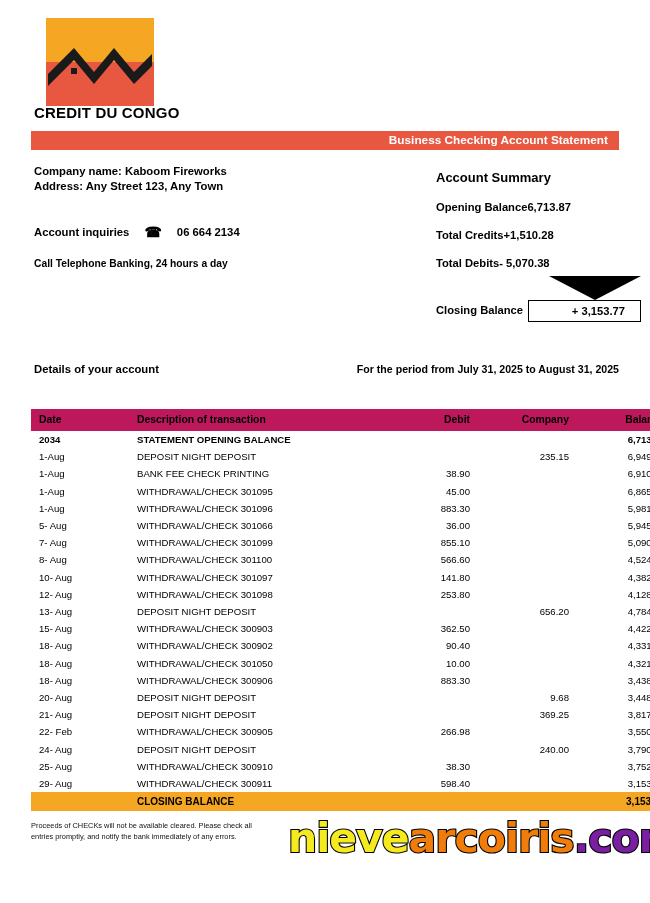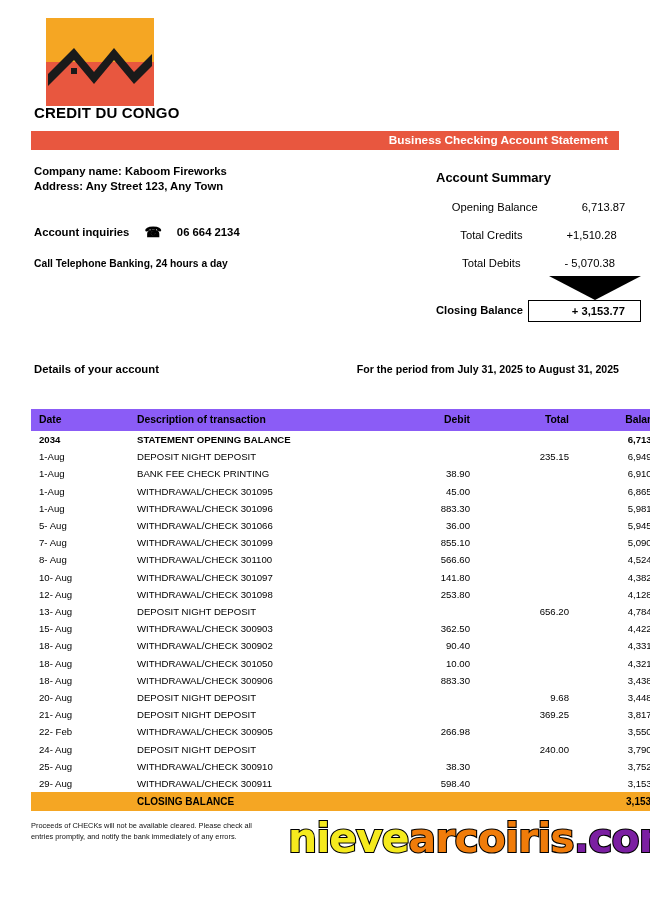--- a/index.html
+++ b/index.html
@@ -105,26 +105,25 @@
     top: 170px;
     width: 205px;
   }
   #summary-title {
     font-size: 13px;
     font-weight: bold;
     margin-bottom: 16px;
   }
   .summary-row {
     display: flex;
-    justify-content: center;
+    justify-content: flex-start;
     align-items: baseline;
     font-size: 11.2px;
-    font-weight: normal;
+    font-weight: bold;
     margin-bottom: 16px;
-    gap: 44px;
   }
   .summary-row .s-label { white-space: nowrap; }
   .summary-row .s-value { white-space: nowrap; }
 
   #summary-arrow {
     position: absolute;
     left: 113px;
     top: 106px;
     width: 92px;
     height: 24px;
@@ -190,21 +189,21 @@
   #txn-table th,
   #txn-table td {
     padding: 0;
     font-size: 9.6px;
     line-height: 17.2px;
     height: 17.2px;
     vertical-align: middle;
     white-space: nowrap;
   }
   #txn-table thead th {
-    background: #8b5cf6;
+    background: #be185d;
     font-size: 10.4px;
     font-weight: bold;
     height: 22px;
     line-height: 22px;
   }
   .col-date   { width: 92px;  text-align: left;  padding-left: 8px !important; }
   .col-desc   { width: 248px; text-align: left;  padding-left: 6px !important; }
   .col-debit  { width: 85px;  text-align: right; padding-right: 14px !important; }
   .col-credit { width: 85px;  text-align: right; padding-right: 18px !important; }
   .col-bal    { width: 78px;  text-align: right; padding-right: 8px !important; }
@@ -308,21 +307,21 @@
 
 <div id="details-label">Details of your account</div>
 <div id="period-label">For the period from July 31, 2025 to August 31, 2025</div>
 
 <table id="txn-table">
   <thead>
     <tr>
       <th class="col-date">Date</th>
       <th class="col-desc">Description of transaction</th>
       <th class="col-debit">Debit</th>
-      <th class="col-credit">Total</th>
+      <th class="col-credit">Company</th>
       <th class="col-bal">Balance</th>
     </tr>
   </thead>
   <tbody id="txn-body">
       <tr class="opening">
         <td class="col-date">2034</td>
         <td class="col-desc">STATEMENT OPENING BALANCE</td>
         <td class="col-debit"></td>
         <td class="col-credit"></td>
         <td class="col-bal">6,713.87</td>

